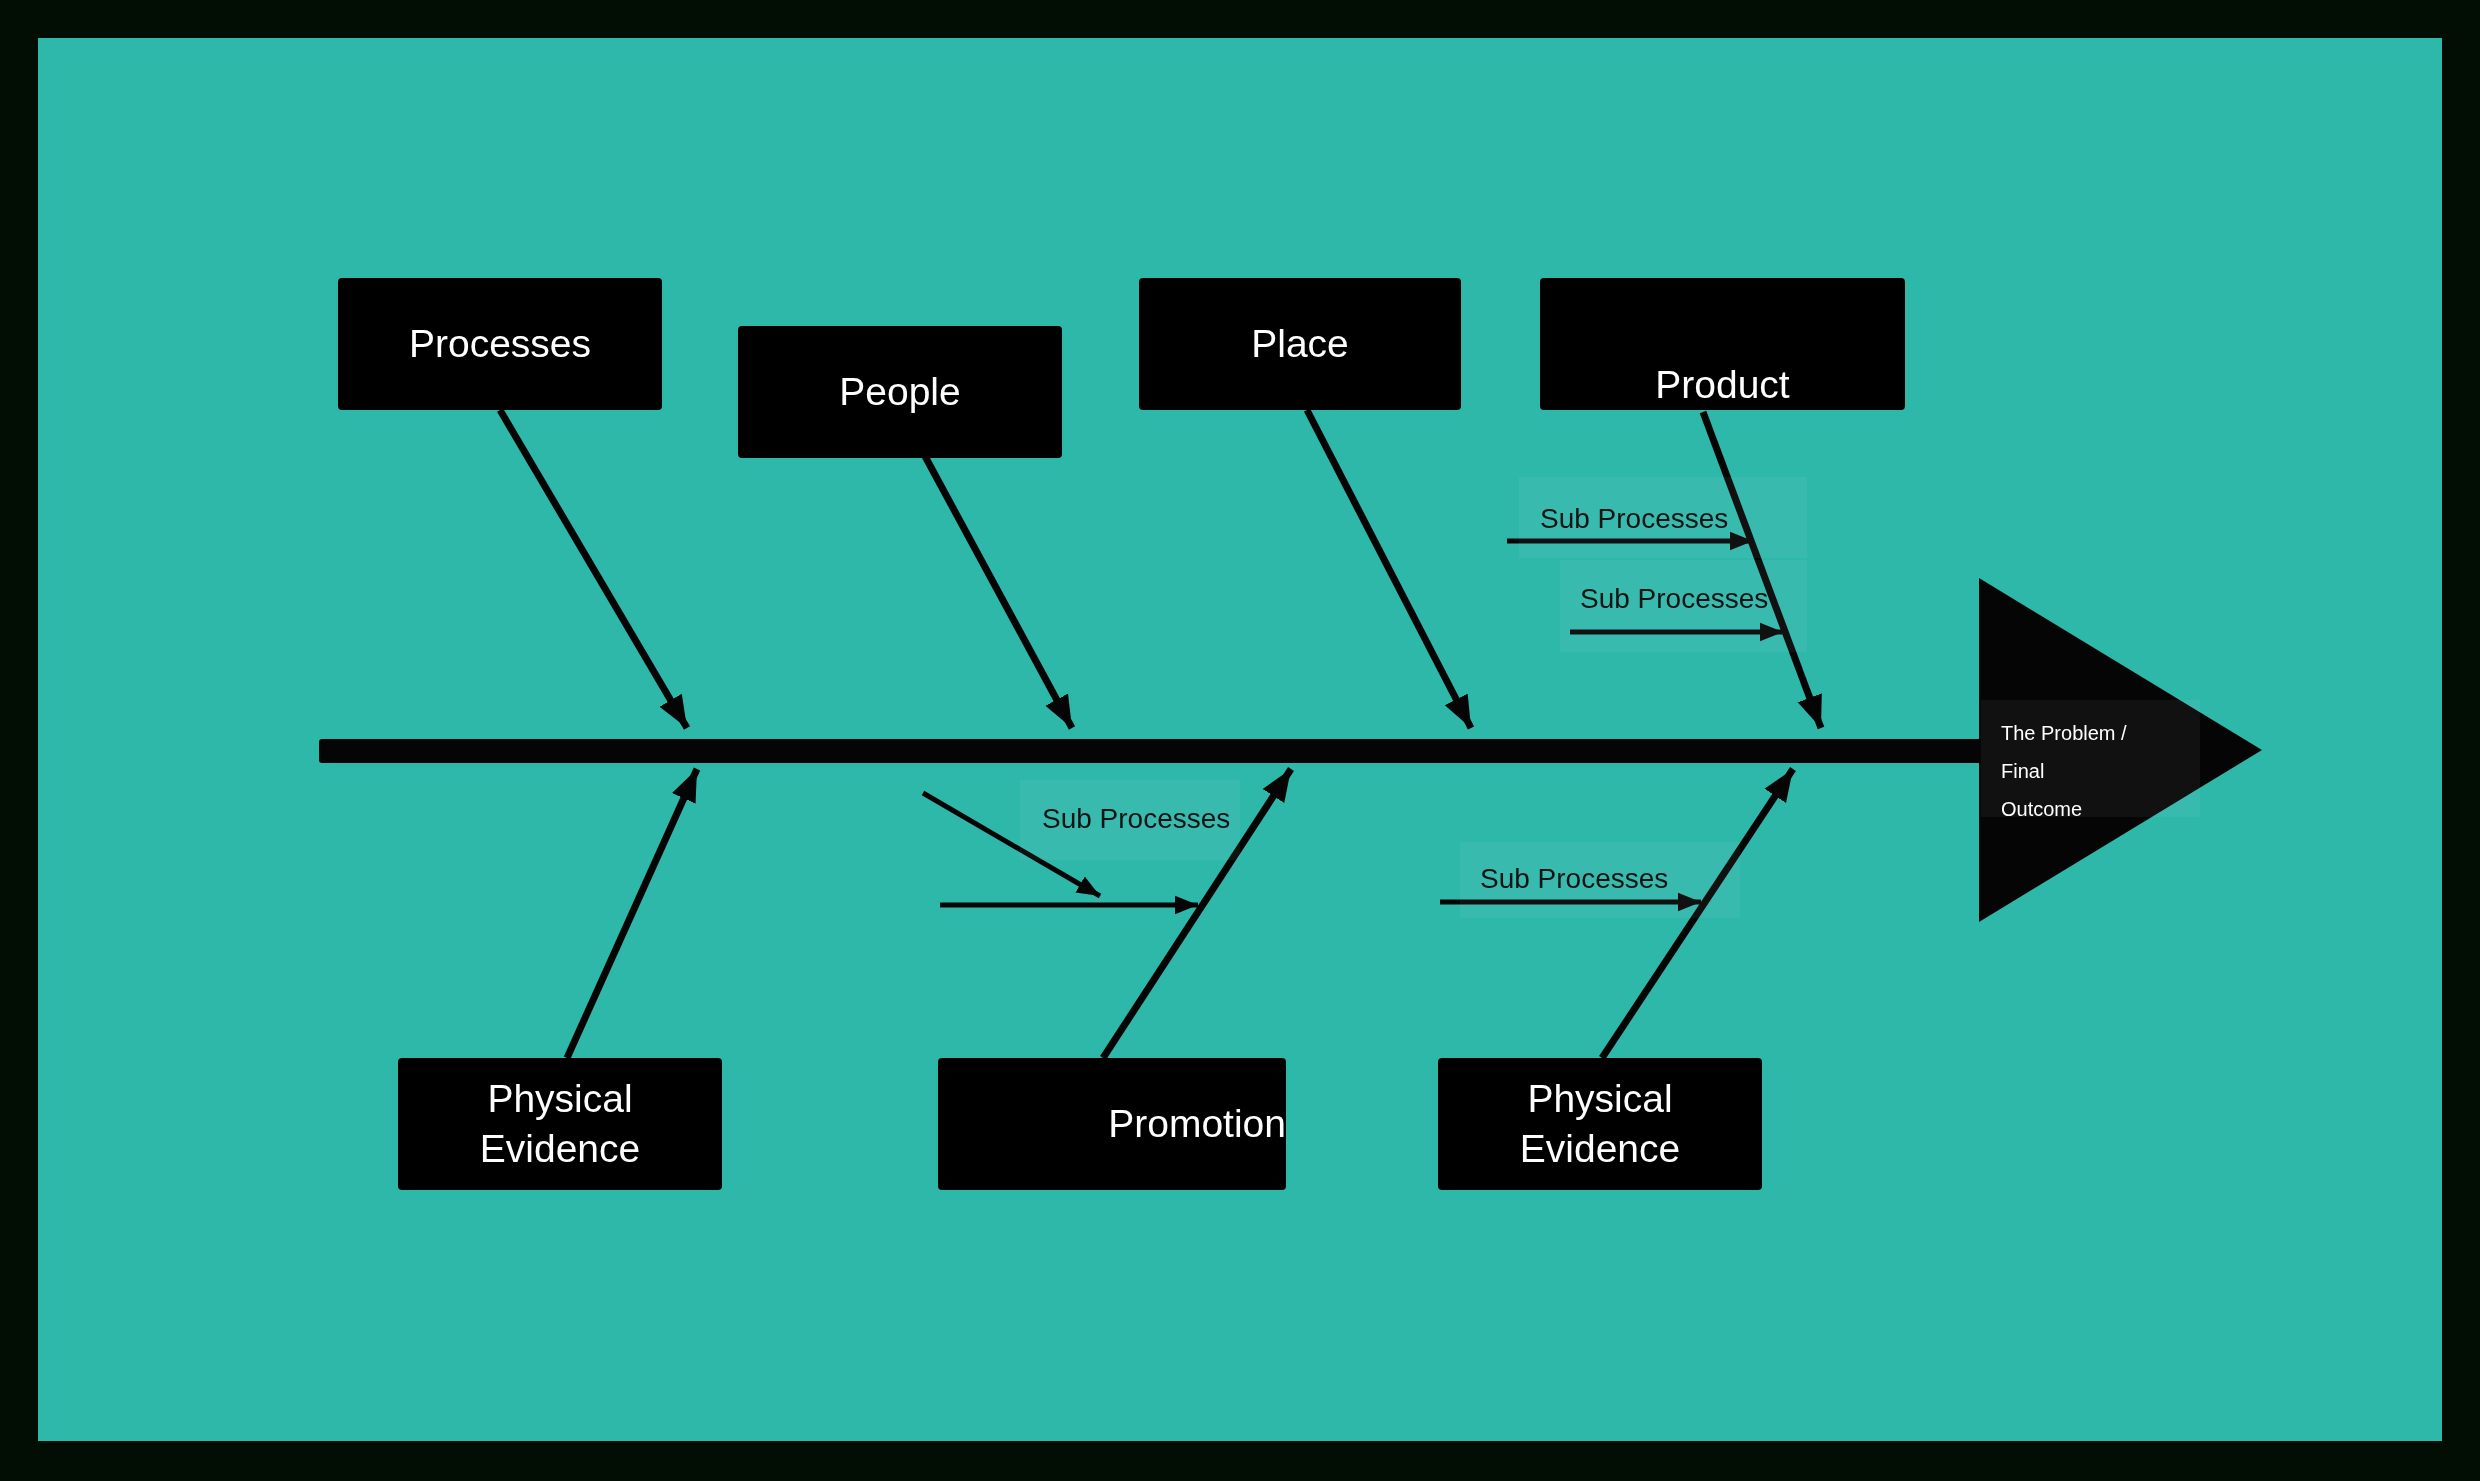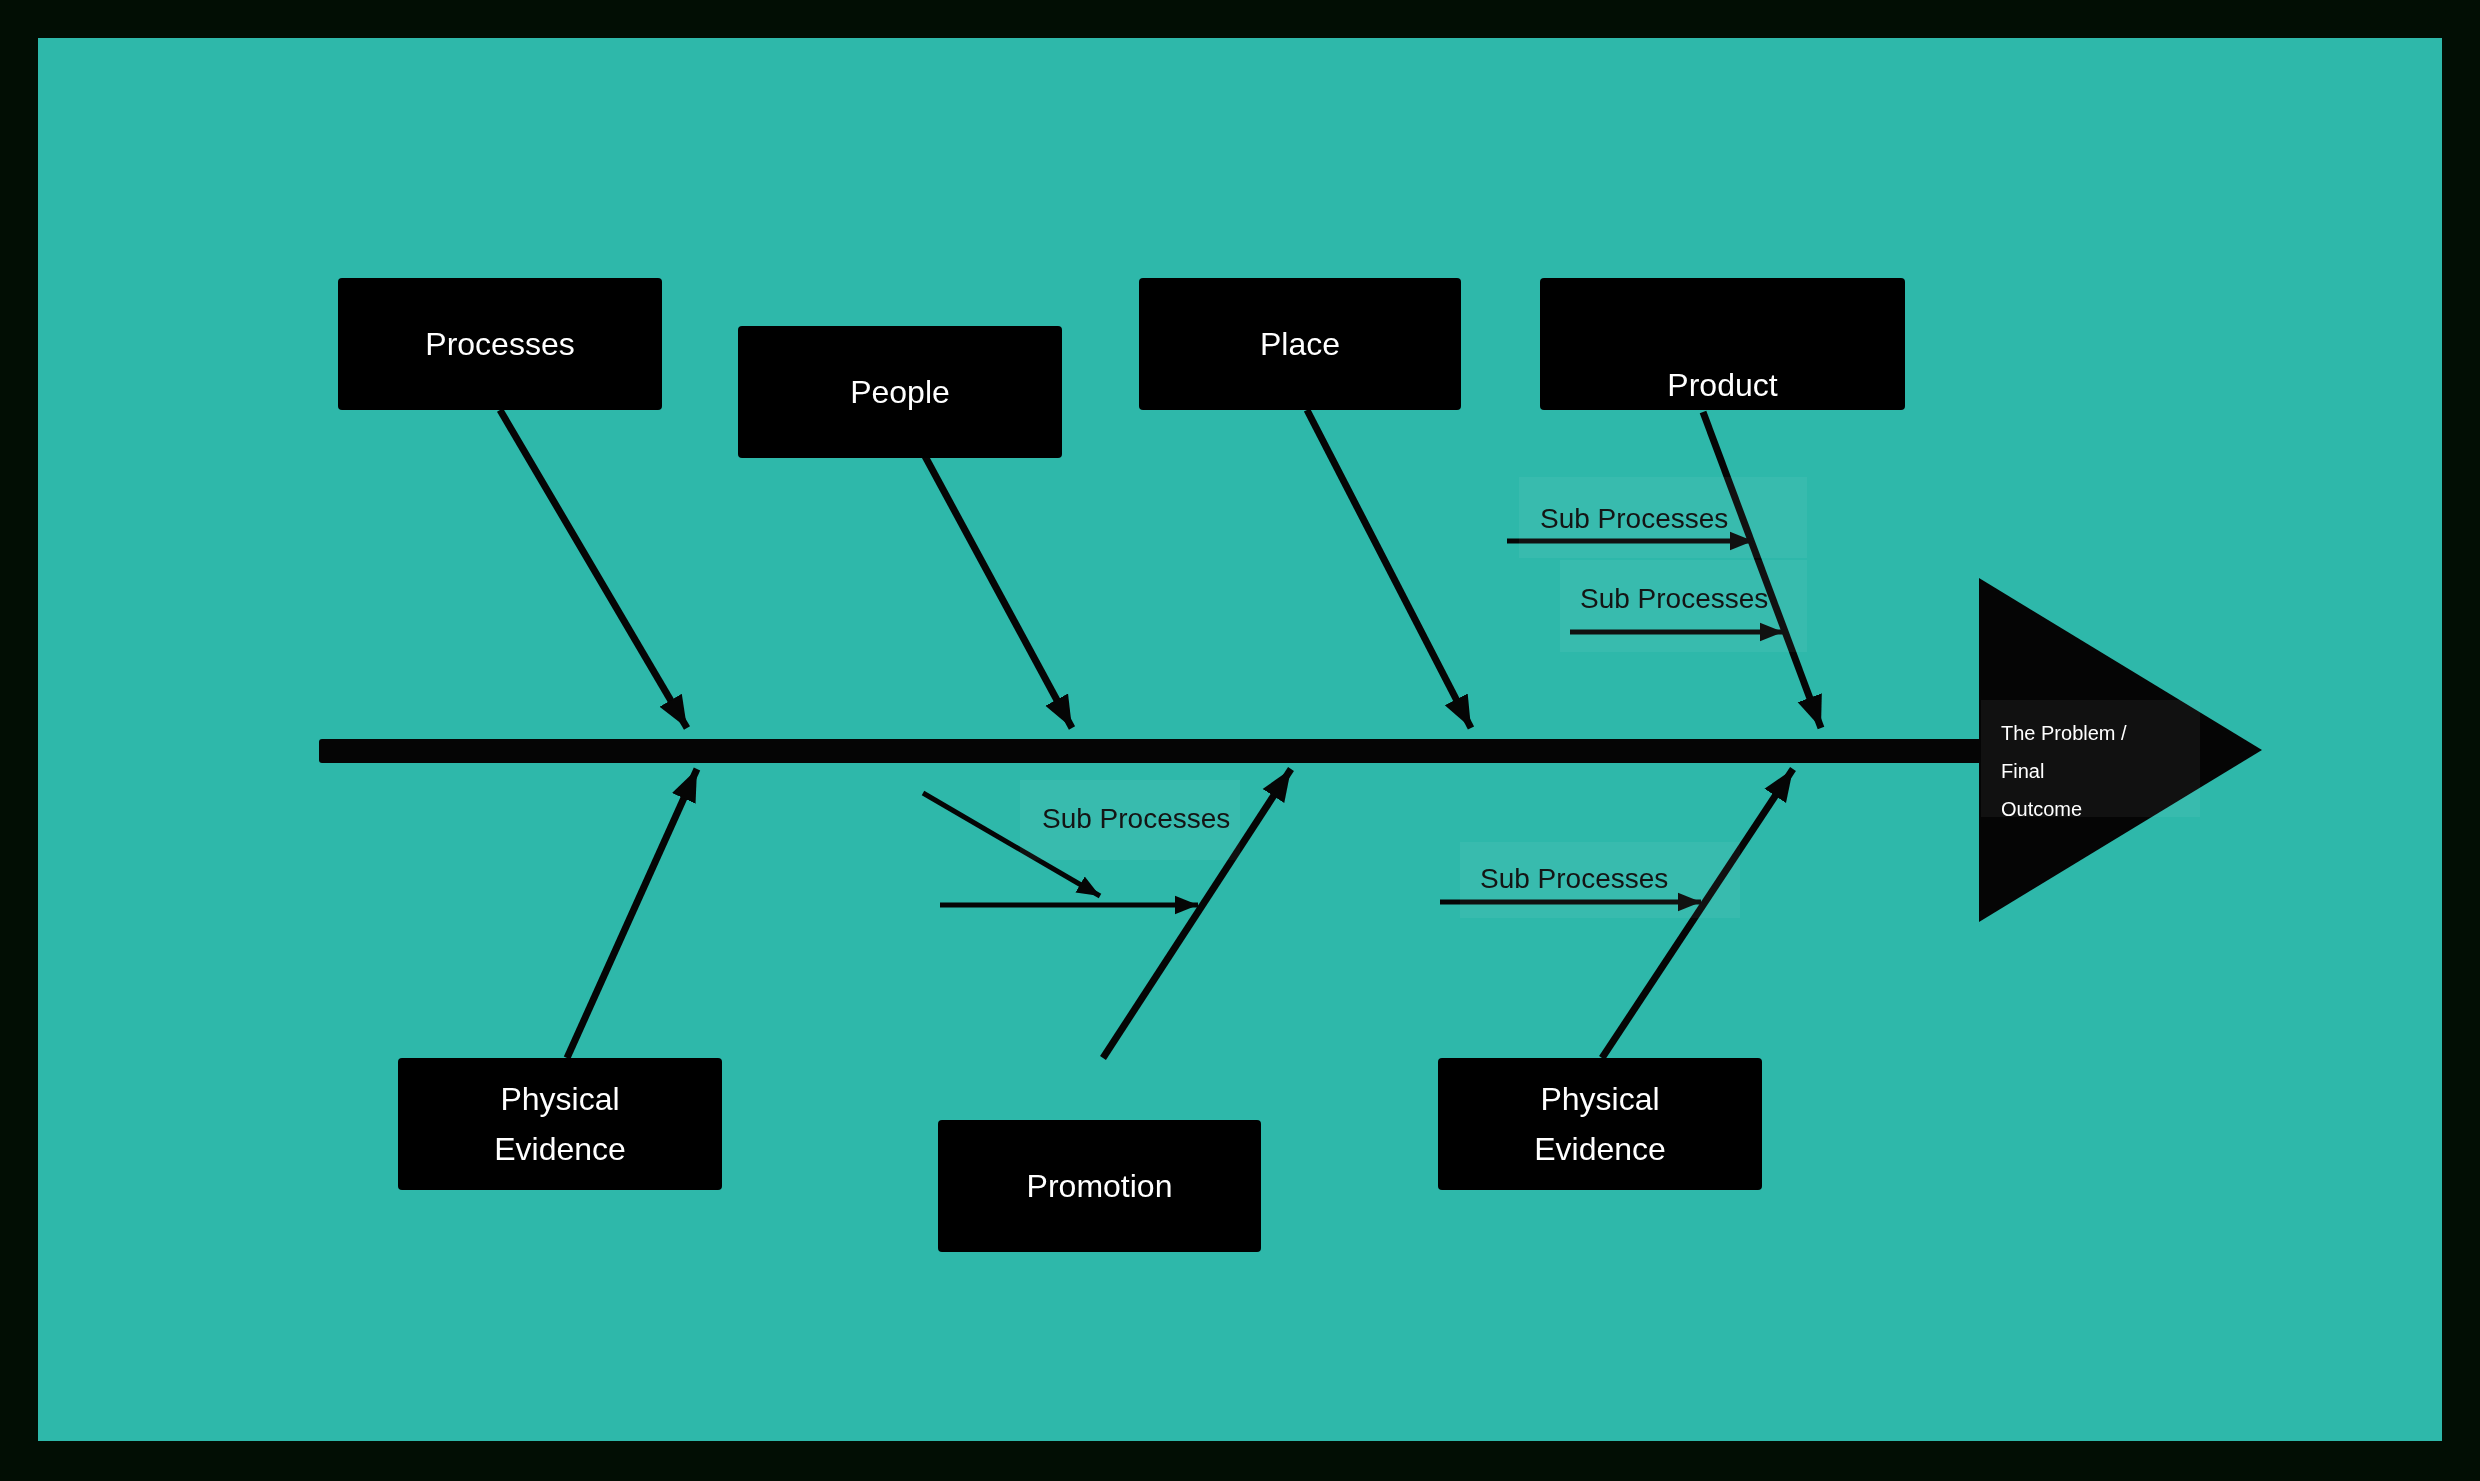--- a/index.html
+++ b/index.html
@@ -25,21 +25,21 @@
   .bone{stroke:var(--ink);stroke-width:7;fill:none;marker-end:url(#ah);}
   .subarrow{stroke:var(--ink);stroke-width:5;fill:none;marker-end:url(#ah);}
   .spine{fill:var(--ink);}
   .head{fill:var(--ink);}
   #ah path{fill:var(--ink);}
   .node{
     position:absolute;
     background:var(--box-black);
     border-radius:4px;
     color:var(--text-light);
-    font-size:32px;
+    font-size:39px;
     display:flex;align-items:center;justify-content:center;
     text-align:center;
   }
   .node .lbl{display:inline-block;max-width:250px;line-height:50px;}
   .sub-label{
     position:absolute;
     background:var(--label-highlight);
     color:var(--text-dark);
     font-size:28px;
   }
@@ -96,21 +96,21 @@
   <div class="node" style="left:1139px;top:278px;width:322px;height:132px;">
     <span class="lbl">Place</span>
   </div>
   <div class="node" style="left:1540px;top:278px;width:365px;height:132px;align-items:flex-end;">
     <span class="lbl">Product</span>
   </div>
 
   <div class="node" style="left:398px;top:1058px;width:324px;height:132px;">
     <span class="lbl" style="max-width:240px;">Physical Evidence</span>
   </div>
-  <div class="node" style="left:938px;top:1120px;width:323px;height:132px;">
+  <div class="node" style="left:938px;top:1058px;width:348px;height:132px;justify-content:flex-end;">
     <span class="lbl">Promotion</span>
   </div>
   <div class="node" style="left:1438px;top:1058px;width:324px;height:132px;">
     <span class="lbl" style="max-width:240px;">Physical Evidence</span>
   </div>
 
   <div class="sub-label" style="left:1519px;top:477px;width:288px;height:81px;">
     <span class="lbl" style="margin:29px 0 0 21px;">Sub Processes</span>
   </div>
   <div class="sub-label" style="left:1560px;top:560px;width:247px;height:92px;">

